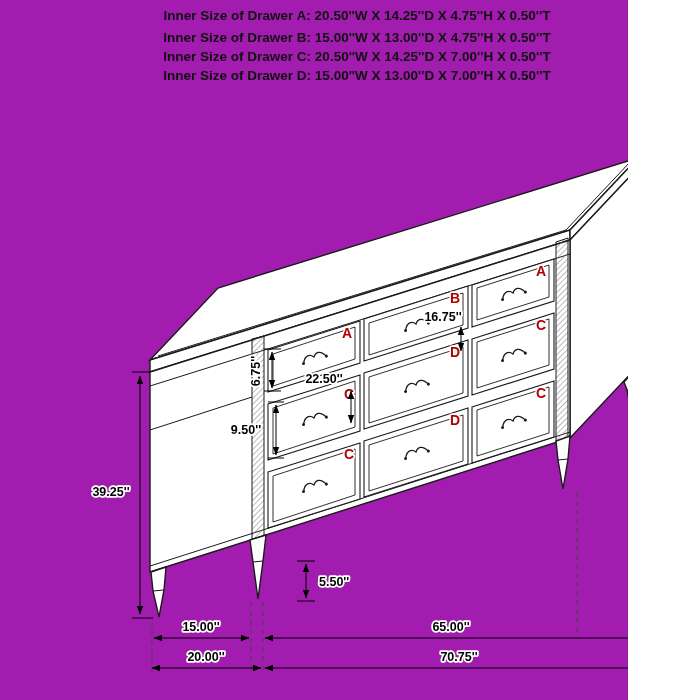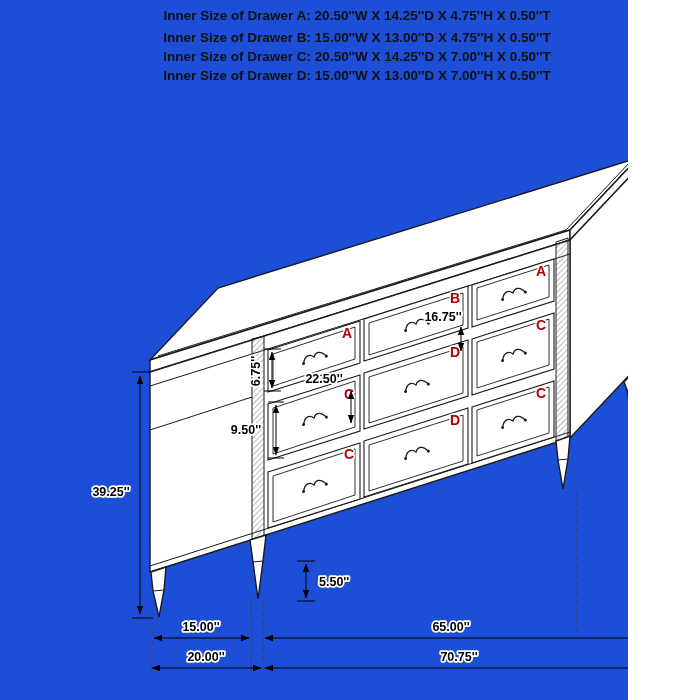--- a/index.html
+++ b/index.html
@@ -1,16 +1,16 @@
 <!DOCTYPE html>
 <html><head>
 <meta charset="utf-8">
 <style>
   html,body{margin:0;padding:0;background:#fff;}
-  .page{position:relative;width:628px;height:700px;background:#1d4ed8;overflow:hidden;
+  .page{position:relative;width:628px;height:700px;background:#a21caf;overflow:hidden;
         font-family:"Liberation Sans",sans-serif;}
   svg{display:block;}
   .hdr{font-family:"Liberation Sans",sans-serif;font-size:13.5px;font-weight:bold;fill:#111;}
   .dim{font-family:"Liberation Sans",sans-serif;font-size:12.5px;font-weight:bold;fill:#000;
        paint-order:stroke;stroke:#fff;stroke-width:3.5px;stroke-linejoin:round;}
   .letter{font-family:"Liberation Sans",sans-serif;font-size:14px;font-weight:bold;
           paint-order:stroke;stroke:#fff;stroke-width:3px;stroke-linejoin:round;}
   .face{fill:#fff;stroke:#1a1a1a;stroke-width:1.1;}
   .panel{fill:none;stroke:#1a1a1a;stroke-width:0.9;}
   .ln{fill:none;stroke:#1a1a1a;stroke-width:1;}

